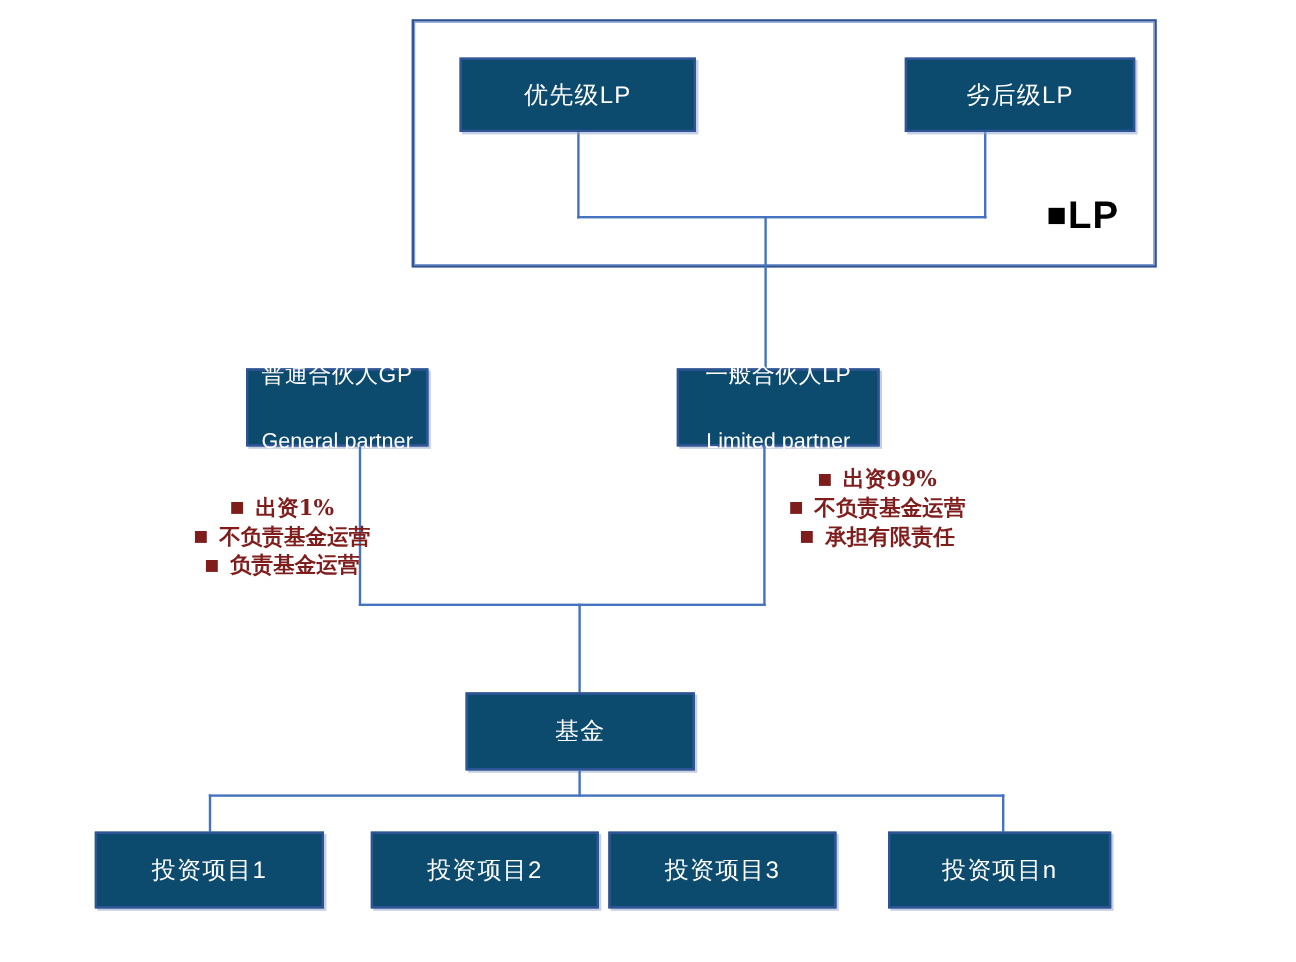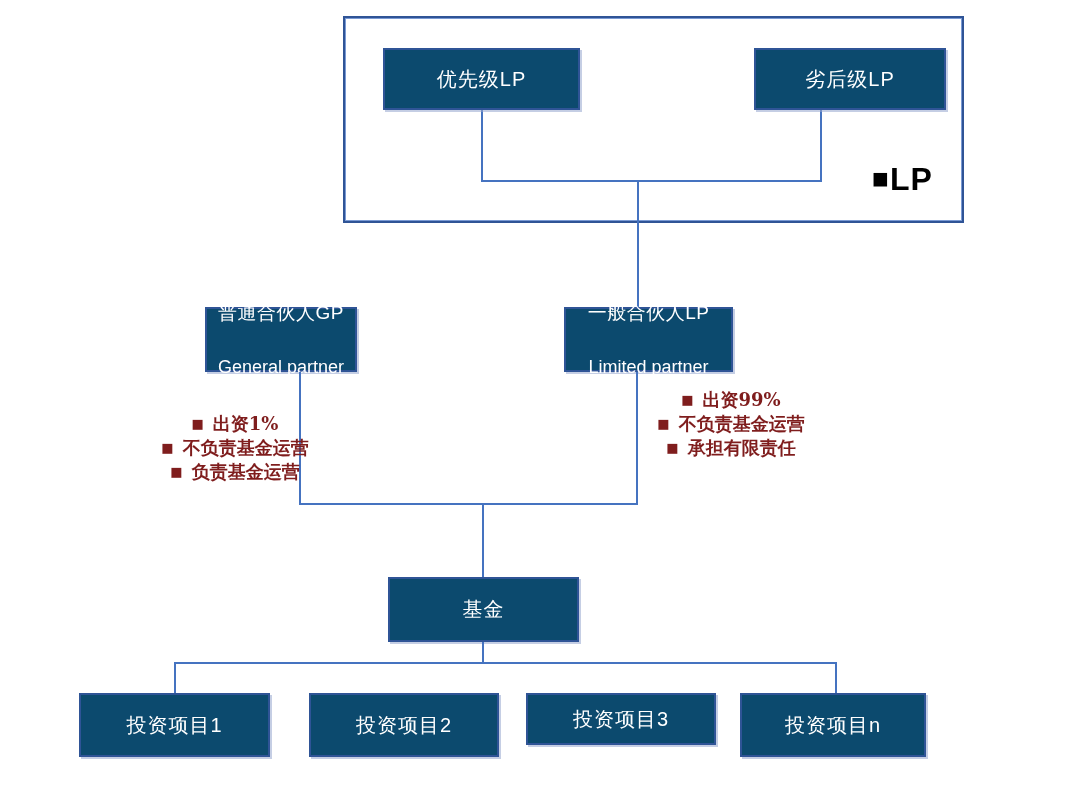--- a/index.html
+++ b/index.html
@@ -121,20 +121,20 @@
   <div class="line" style="left:174px; top:662px; width:663px; height:2px;"></div>
   <div class="line" style="left:174px; top:662px; width:2px; height:31px;"></div>
   <div class="line" style="left:835px; top:662px; width:2px; height:31px;"></div>
 
   <div class="node" style="left:79px;  top:693px; width:191px; height:64px;">
     <div class="cn1">投资项目1</div>
   </div>
   <div class="node" style="left:293px; top:693px; width:190px; height:64px;margin-left:16px;">
     <div class="cn1">投资项目2</div>
   </div>
-  <div class="node" style="left:526px; top:693px; width:190px; height:52px;">
+  <div class="node" style="left:507px; top:693px; width:190px; height:64px;">
     <div class="cn1">投资项目3</div>
   </div>
   <div class="node" style="left:740px; top:693px; width:186px; height:64px;">
     <div class="cn1">投资项目n</div>
   </div>
 
 </div>
 
 </body></html>

